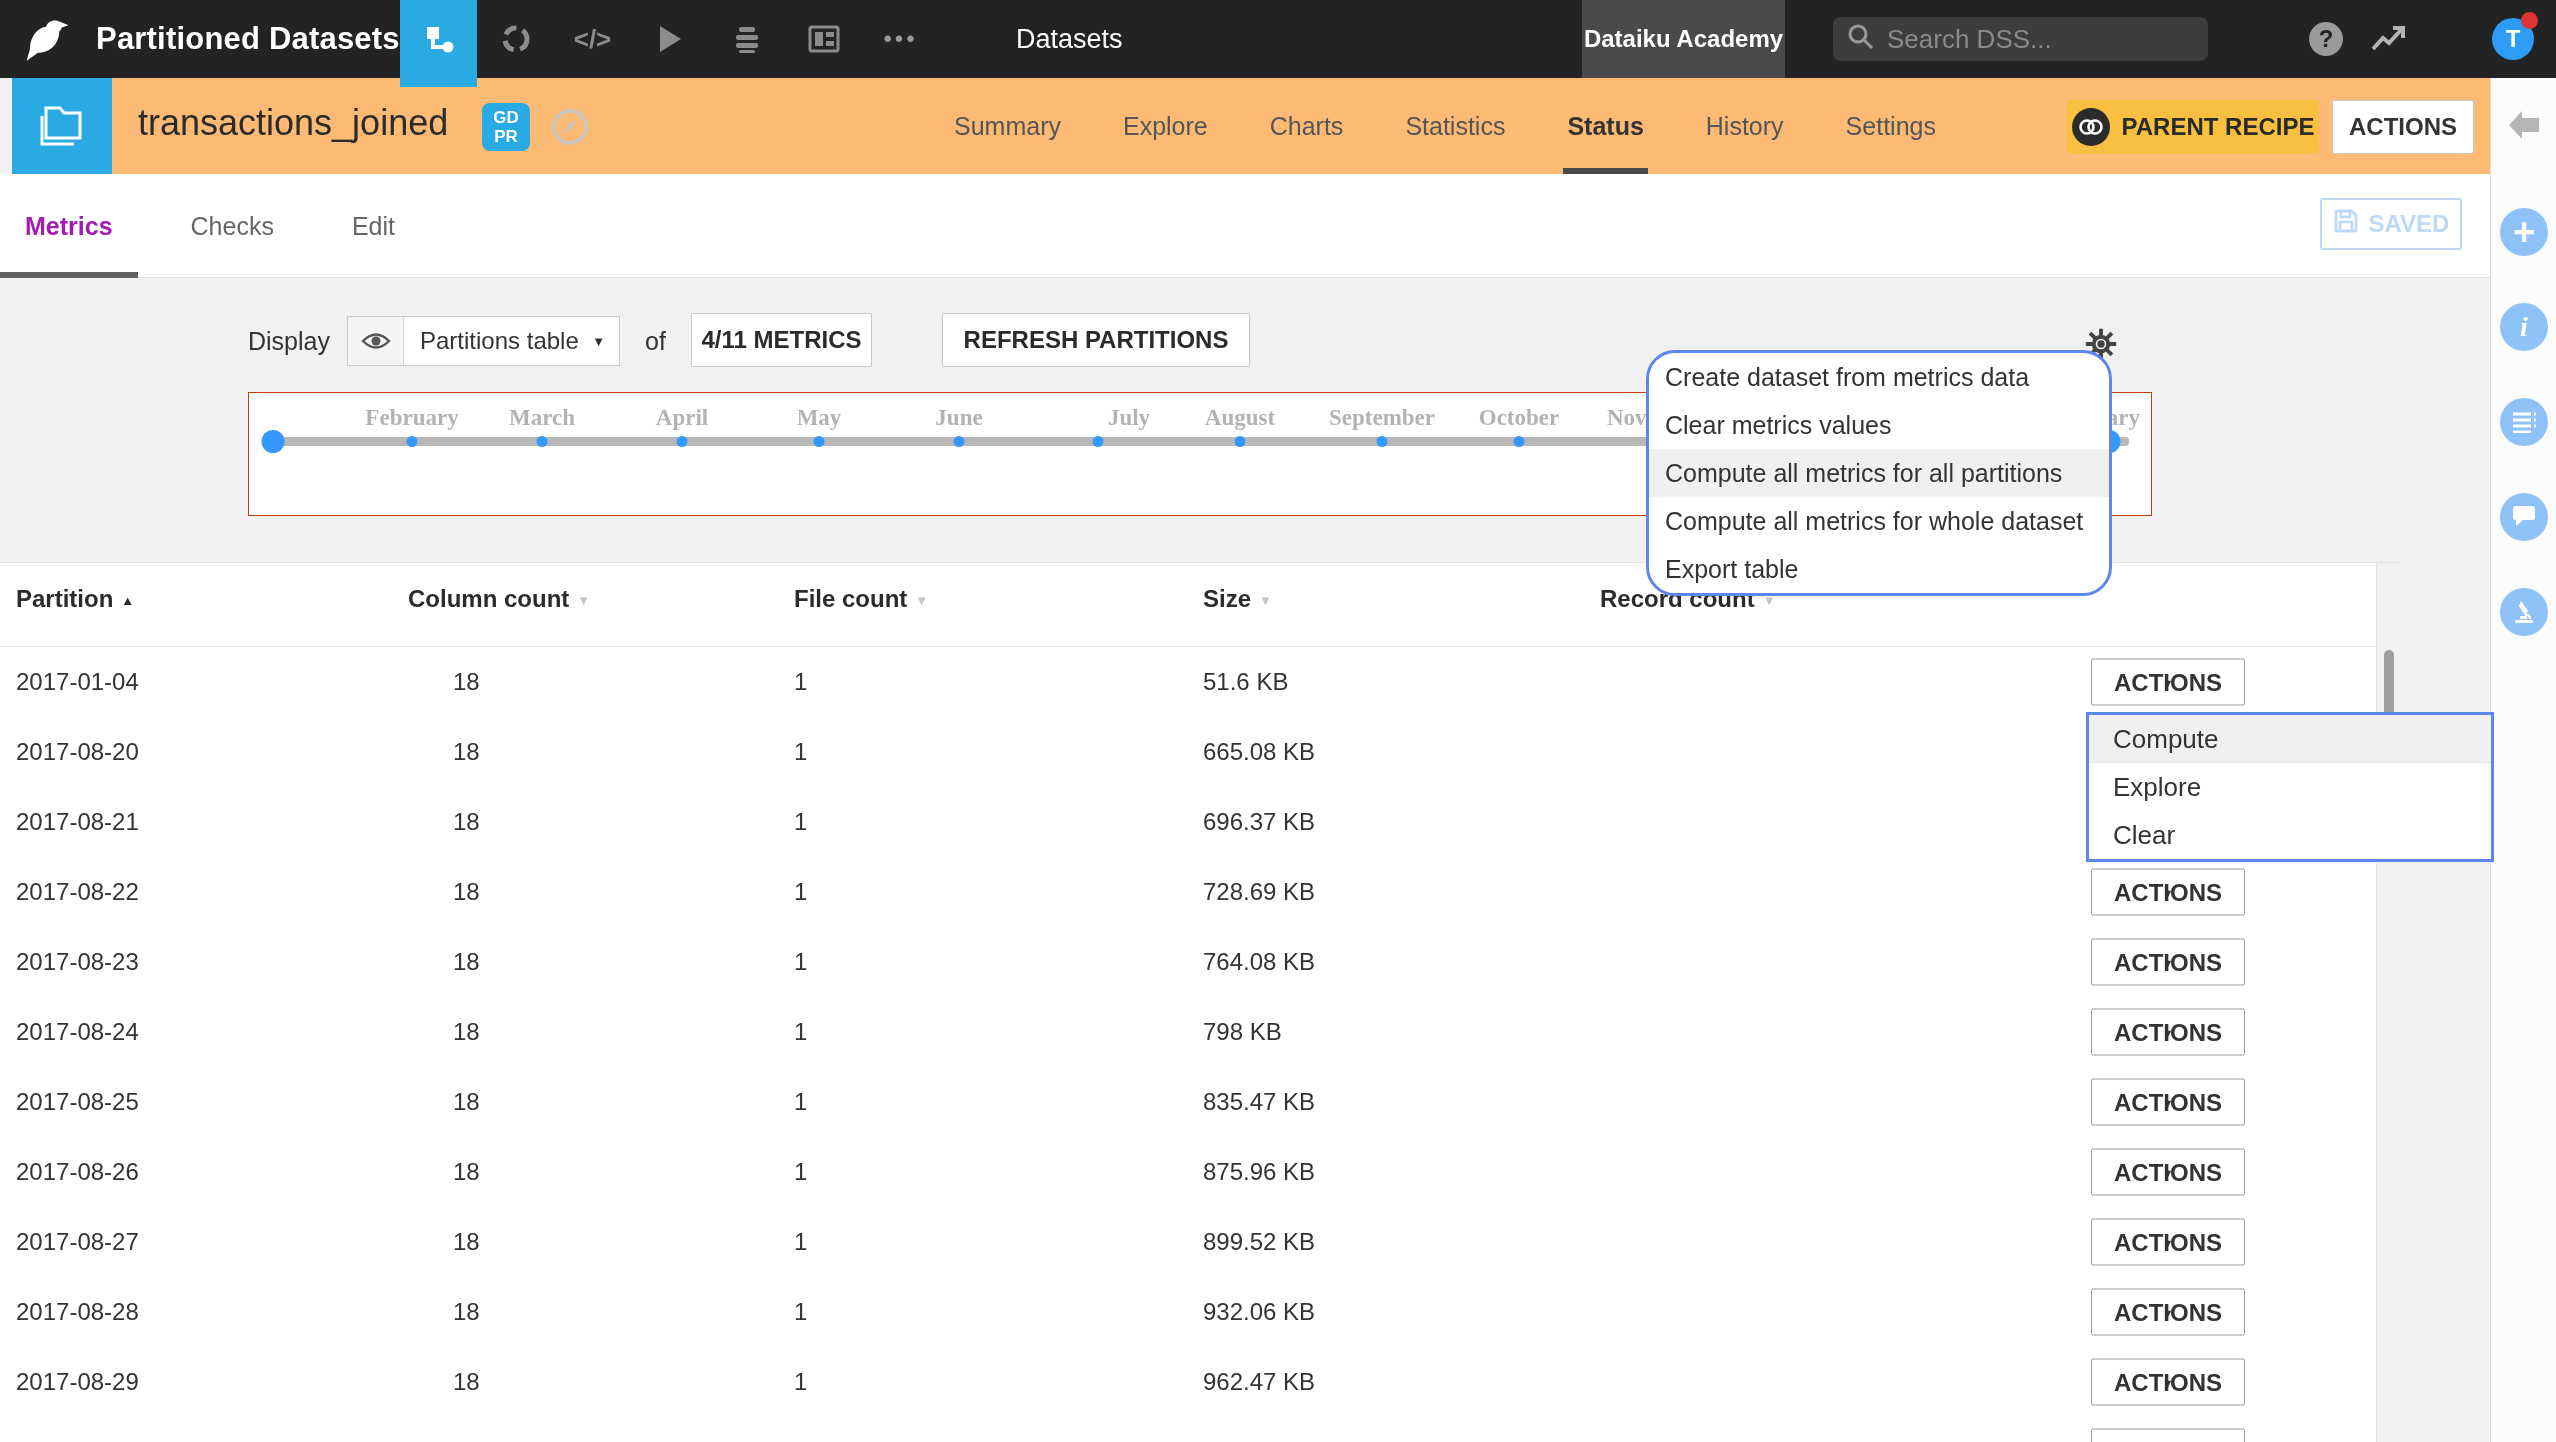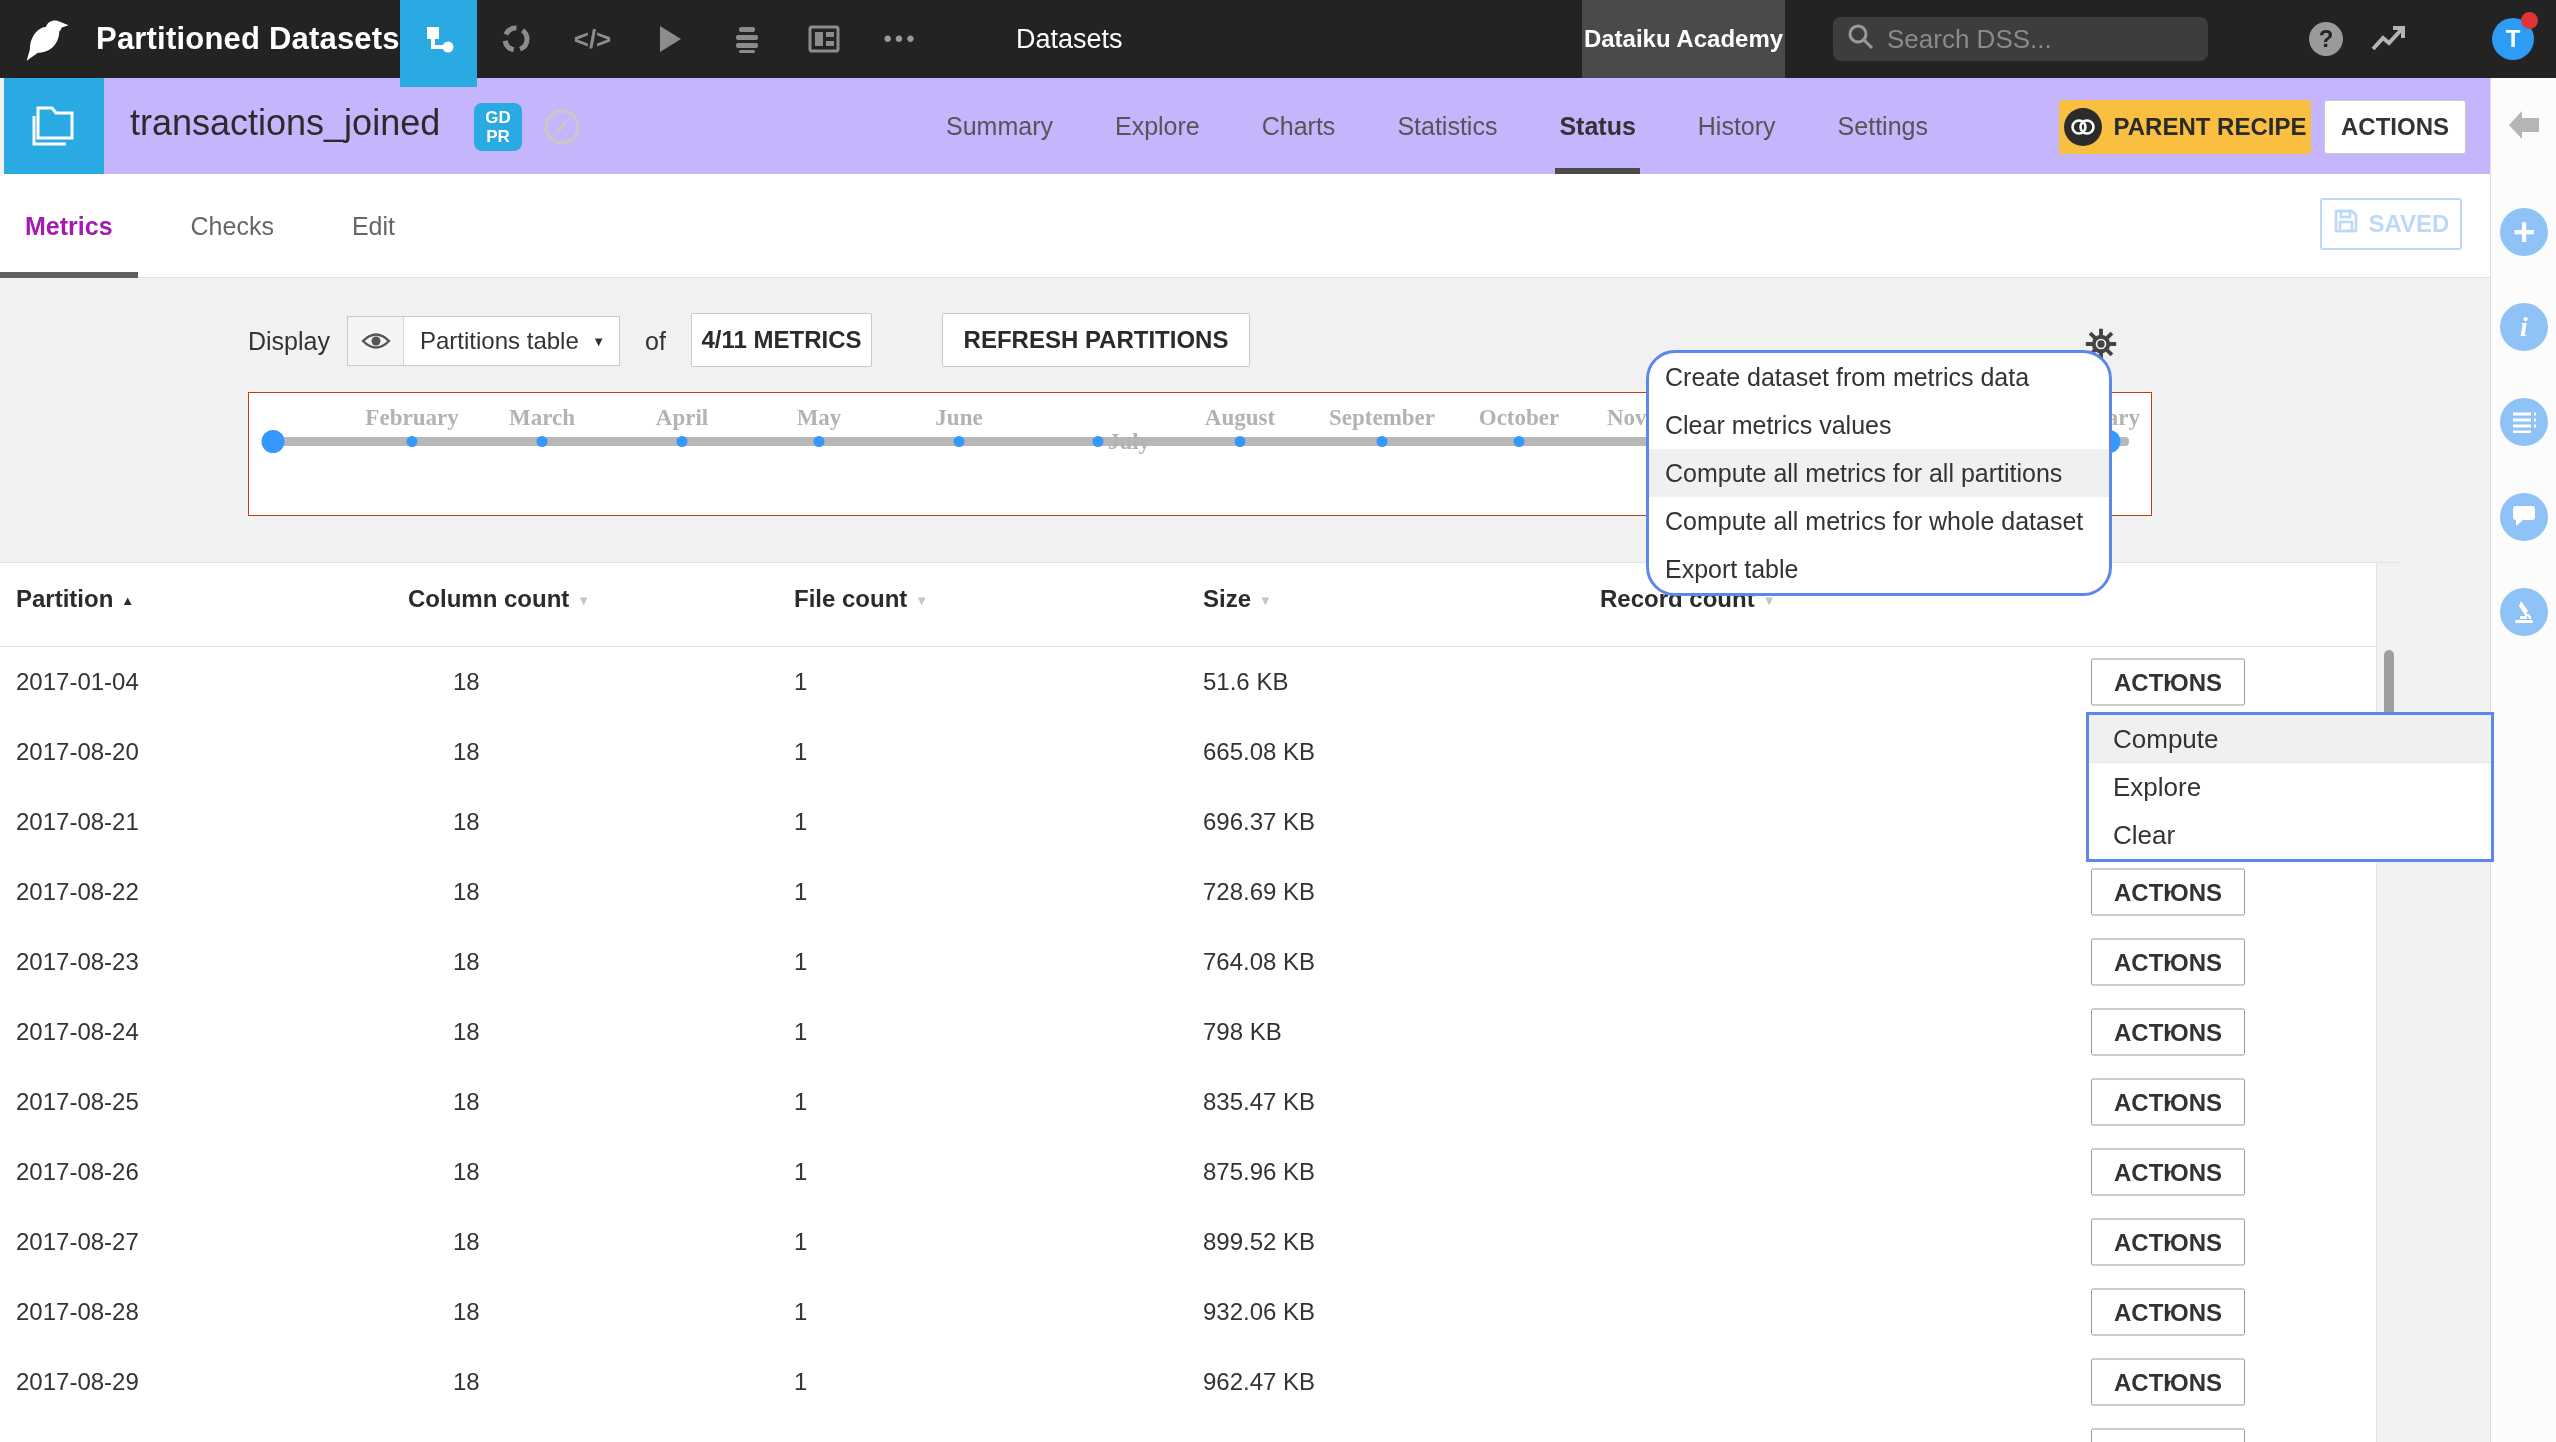--- a/index.html
+++ b/index.html
@@ -24,21 +24,21 @@
   .grid-ico { left:2238px; width:44px; display:grid; grid-template-columns:repeat(3,8px); grid-template-rows:repeat(3,8px); gap:3px; align-content:center; justify-content:center; }
   .grid-ico i { background:#b5b5b5; border-radius:1px; }
   .help-ico { left:2302px; width:48px; }
   .help-circle { width:34px; height:34px; border-radius:50%; background:#9a9a9a; color:#232323; font-size:24px; font-weight:700; display:flex; align-items:center; justify-content:center; }
   .trend-ico { left:2362px; width:52px; }
   .avatar { position:absolute; left:2492px; top:18px; width:42px; height:42px; border-radius:50%; background:#2e9bf5; color:#fff; font-size:24px; font-weight:700; display:flex; align-items:center; justify-content:center; cursor:pointer; }
   .notif-dot { position:absolute; right:-4px; top:-6px; width:17px; height:17px; border-radius:50%; background:#e13535; }
   .flow-notch { position:absolute; left:400px; top:78px; width:77px; height:9px; background:#29aae3; z-index:55; }
 
   
-  .ds-header { position:absolute; left:4px; top:78px; width:2490px; height:96px; background:#c4b5fd; }
+  .ds-header { position:absolute; left:12px; top:78px; width:2490px; height:96px; background:#fdba74; }
   .ds-icon { position:absolute; left:0; top:0; width:100px; height:96px; background:#29aae3; display:flex; align-items:center; justify-content:center; cursor:pointer; }
   .ds-title { position:absolute; left:126px; top:24px; font-size:36px; font-weight:400; color:#2b2b2b; }
   .gdpr { position:absolute; left:470px; top:25px; width:48px; height:48px; border-radius:8px; background:#29aae3; color:#fff; font-size:17px; font-weight:700; display:flex; flex-direction:column; align-items:center; justify-content:center; line-height:19px; }
   .compass { position:absolute; left:538px; top:29px; }
   .ds-tabs { position:absolute; left:942px; top:0; height:96px; display:flex; align-items:center; gap:62px; }
   .ds-tab { position:relative; height:96px; line-height:96px; font-size:25px; color:#555; cursor:pointer; white-space:nowrap; }
   .ds-tab.active { color:#333; font-weight:700; }
   .ds-tab.active::after { content:""; position:absolute; left:-4px; right:-4px; bottom:0; height:6px; background:#4a4a4a; }
   .btn-parent { position:absolute; left:2055px; top:22px; width:252px; height:54px; background:#f8bf40; border:none; border-radius:3px; display:flex; align-items:center; justify-content:center; gap:12px; font-size:24px; font-weight:700; color:#2b2b2b; cursor:pointer; font-family:inherit; }
   .pr-circle { width:38px; height:38px; border-radius:50%; background:#2b2b2b; display:flex; align-items:center; justify-content:center; }
@@ -278,21 +278,21 @@
   </button>
 
   <div class="timeline">
     <div class="tl-line"></div>
     <div id="tl-labels">
         <div class="tl-month" style="left: 163px;">February</div>
         <div class="tl-month" style="left: 293px;">March</div>
         <div class="tl-month" style="left: 433px;">April</div>
         <div class="tl-month" style="left: 570px;">May</div>
         <div class="tl-month" style="left: 710px;">June</div>
-        <div class="tl-month" style="left: 880px; margin-top: 24px;">July</div>
+        <div class="tl-month" style="left: 880px;">July</div>
         <div class="tl-month" style="left: 991px;">August</div>
         <div class="tl-month" style="left: 1133px;">September</div>
         <div class="tl-month" style="left: 1270px;">October</div>
         <div class="tl-month" style="left: 1409px;">November</div>
         <div class="tl-month" style="left: 1548px;">December</div>
         <div class="tl-month" style="left: 1850px;">January</div>
       </div>
     <div id="tl-dots">
         <div class="tl-dot" style="left: 163px;"></div>
         <div class="tl-dot" style="left: 293px;"></div>

